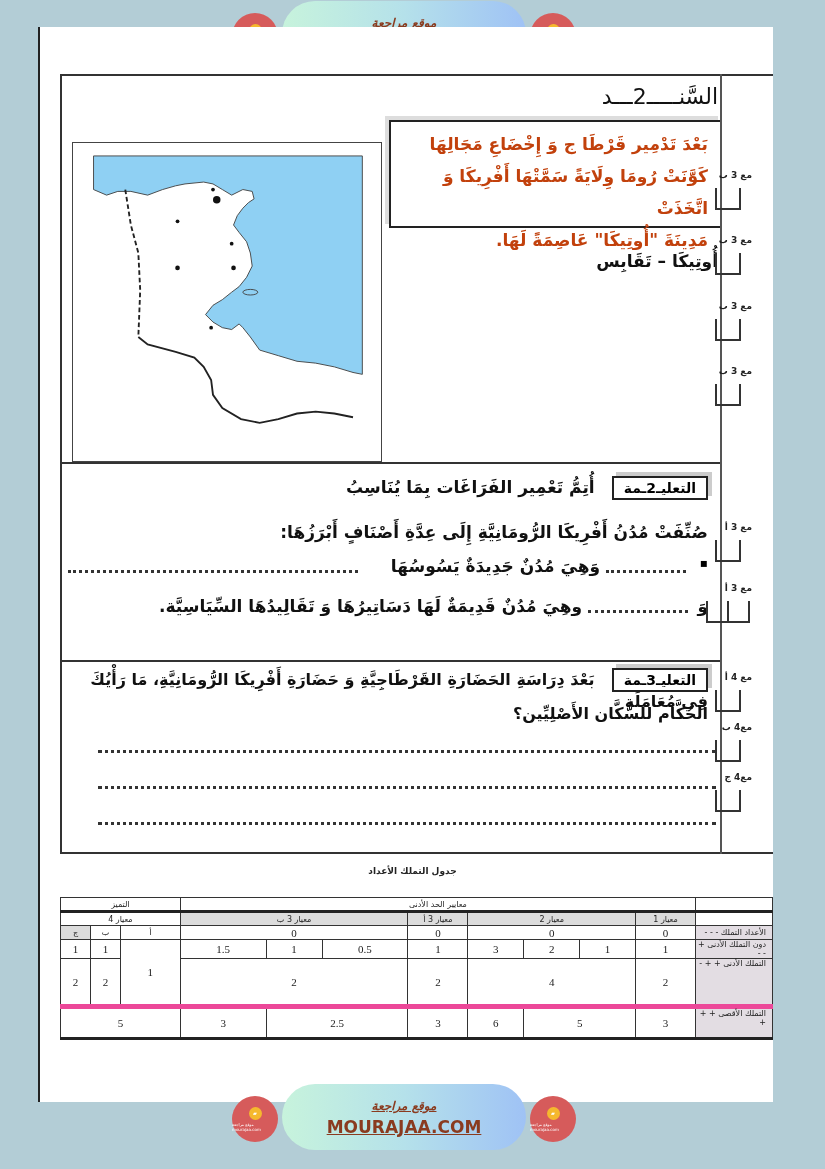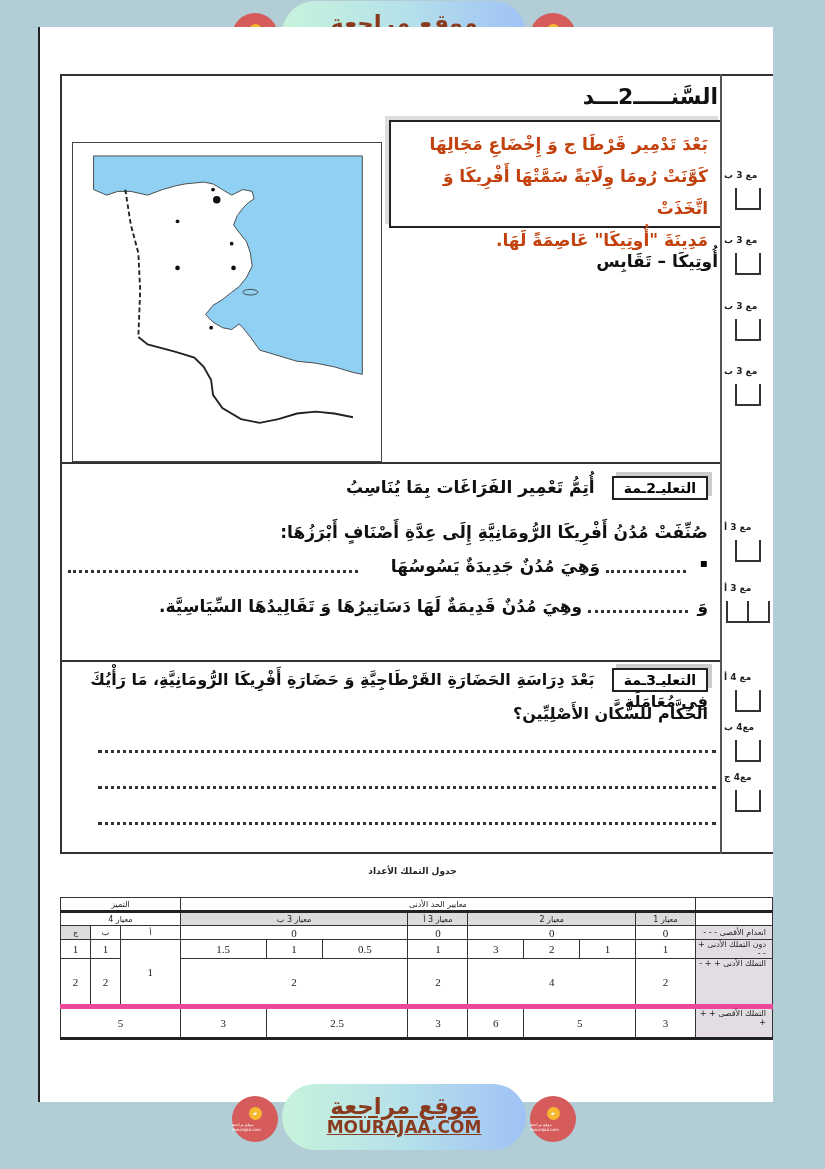--- a/index.html
+++ b/index.html
@@ -15,22 +15,22 @@
   }
   .banner.top { top: 1px; }
   .banner.bottom { top: 1084px; }
   .banner .pill {
     position: absolute; left: 50px; top: 0; width: 244px; height: 66px;
     border-radius: 33px;
     background: linear-gradient(90deg, #c7f3dc 0%, #b5e1ea 50%, #9fc2f5 100%);
     display: flex; flex-direction: column; align-items: center; justify-content: center;
   }
   .banner .ar {
-    color: #8a3b1f; font-weight: bold; font-size: 23px; text-decoration: underline;
-    direction: rtl; line-height: 20px;
+    color: #8a3b1f; font-weight: bold; font-size: 12px; text-decoration: underline;
+    direction: rtl; line-height: 20px; font-style: italic;
   }
   .banner .en {
     color: #8a3b1f; font-weight: bold; font-size: 17px; text-decoration: underline;
     line-height: 22px; font-family: "DejaVu Sans", sans-serif;
   }
   .banner .logo {
     position: absolute; top: 12px; width: 46px; height: 46px; border-radius: 50%;
     background: #d65b5b; display: flex; flex-direction: column; align-items: center; justify-content: center;
   }
   .banner .logo.l { left: 0; }
@@ -51,39 +51,39 @@
   }
   .sidecol {
     position: absolute; left: 720px; top: 74px; width: 2px; height: 780px; background: #555;
   }
   .section {
     position: absolute; left: 0; width: 660px; direction: rtl;
   }
   .hr { position: absolute; left: 0; width: 660px; height: 2px; background: #333; }
 
   .doc-title {
-    position: absolute; right: 4px; top: 8px; font-size: 22px; font-weight: bold; color: #111;
+    position: absolute; right: 4px; top: 8px; font-size: 22px; font-weight: normal; color: #111;
   }
   .source-box {
     position: absolute; left: 327px; top: 44px; width: 333px; height: 108px;
     border: 2px solid #222; background: #fff; box-shadow: -4px -4px 0 #ddd;
     padding: 6px 12px; font-weight: bold; font-size: 17px; line-height: 32px; text-align: right;
     color: #c2410c;
   }
   .map {
     position: absolute; left: 10px; top: 66px; width: 310px; height: 320px;
     border: 1px solid #444; background: #fff;
   }
   .q-label {
     display: inline-block; border: 2px solid #222; padding: 2px 10px; font-size: 14px; font-weight: bold;
     background: #fff; box-shadow: 4px -4px 0 #ccc;
   }
   .q-text { font-weight: bold; font-size: 17px; color: #111; }
   .criteria {
-    position: absolute; left: 724px; width: 48px; text-align: left; direction: rtl;
+    position: absolute; left: 704px; width: 48px; text-align: right; direction: rtl;
   }
   .crit-label { font-size: 9px; font-weight: bold; color: #222; }
   .crit-box {
     width: 26px; height: 22px; margin: 8px auto 0;
     border-left: 2px solid #333; border-right: 2px solid #333; border-bottom: 2px solid #333;
   }
   .crit-box.double { width: 44px; position: relative; }
   .crit-box.double::after { content: ""; position: absolute; left: 19px; top: 0; width: 2px; height: 100%; background: #333; }
 
   .dots {
@@ -258,21 +258,21 @@
     <td></td>
   </tr>
   <tr>
     <td class="hd shade">ج</td>
     <td class="hd">ب</td>
     <td class="hd">أ</td>
     <td colspan="3">0</td>
     <td>0</td>
     <td colspan="3">0</td>
     <td>0</td>
-    <td class="lbl">انعدام الأقصى - - -</td>
+    <td class="lbl">الأعداد التملك - - -</td>
   </tr>
   <tr>
     <td>1</td>
     <td>1</td>
     <td rowspan="2">1</td>
     <td>1.5</td>
     <td>1</td>
     <td>0.5</td>
     <td>1</td>
     <td>3</td>

